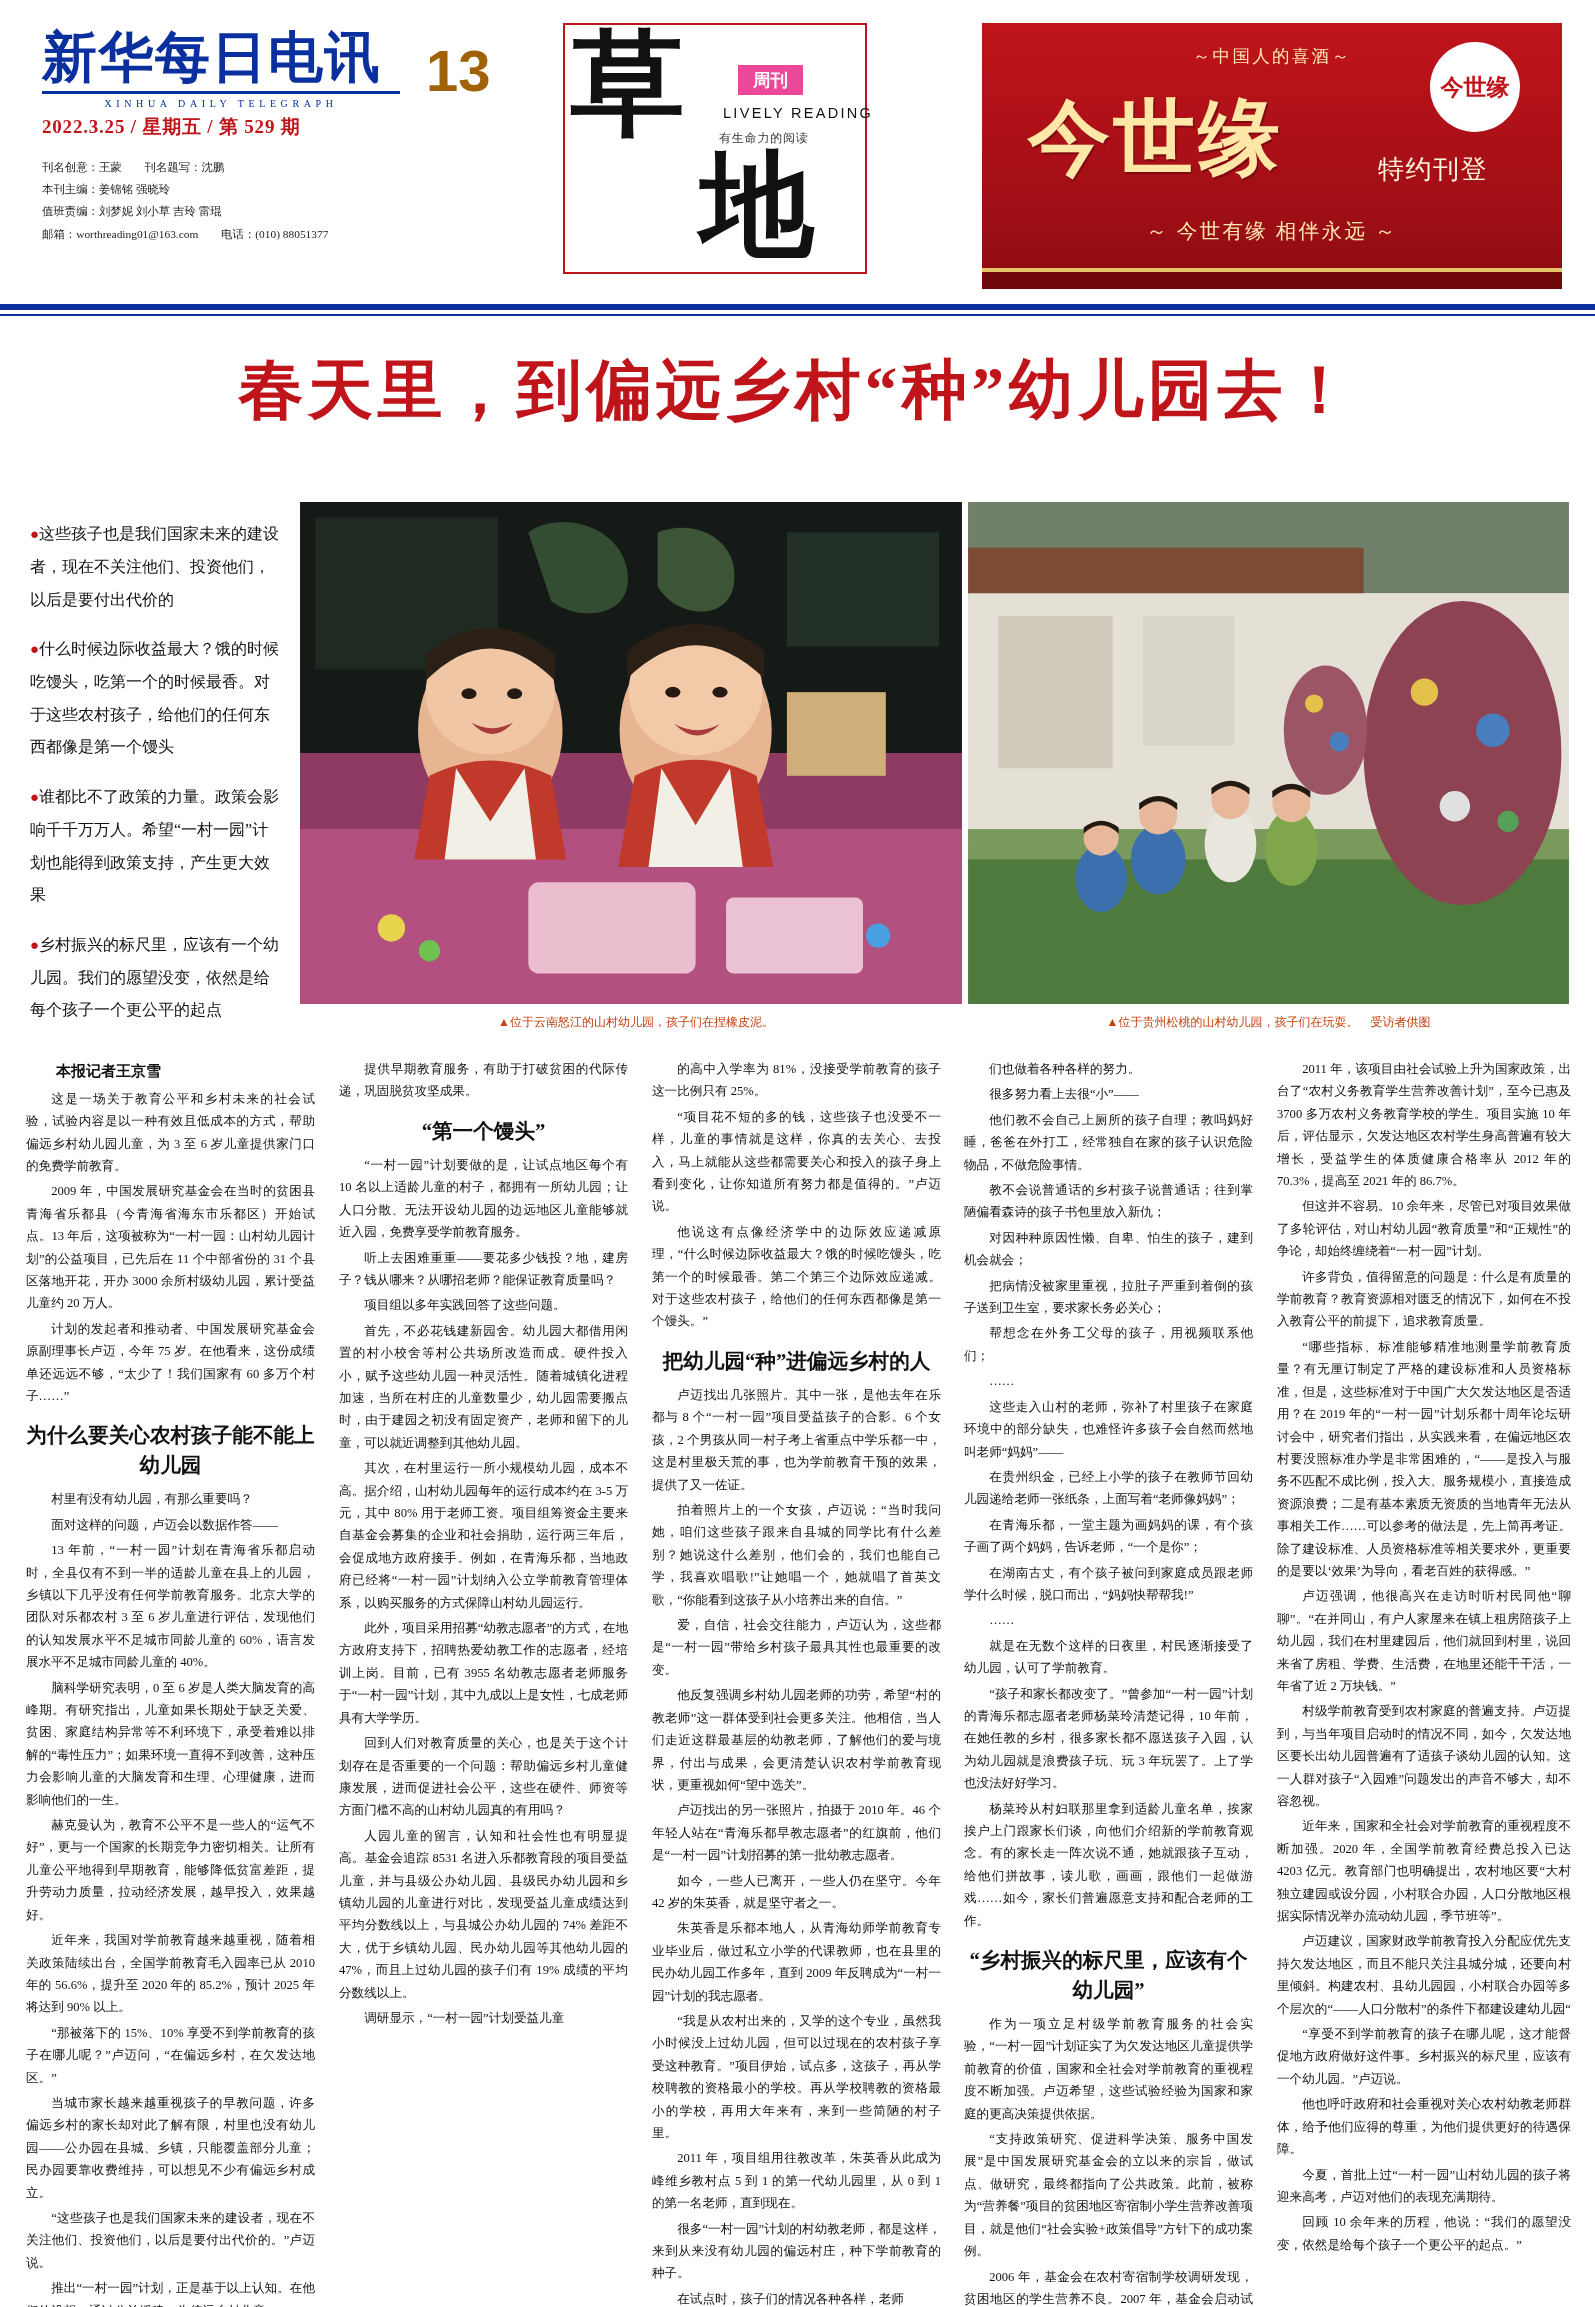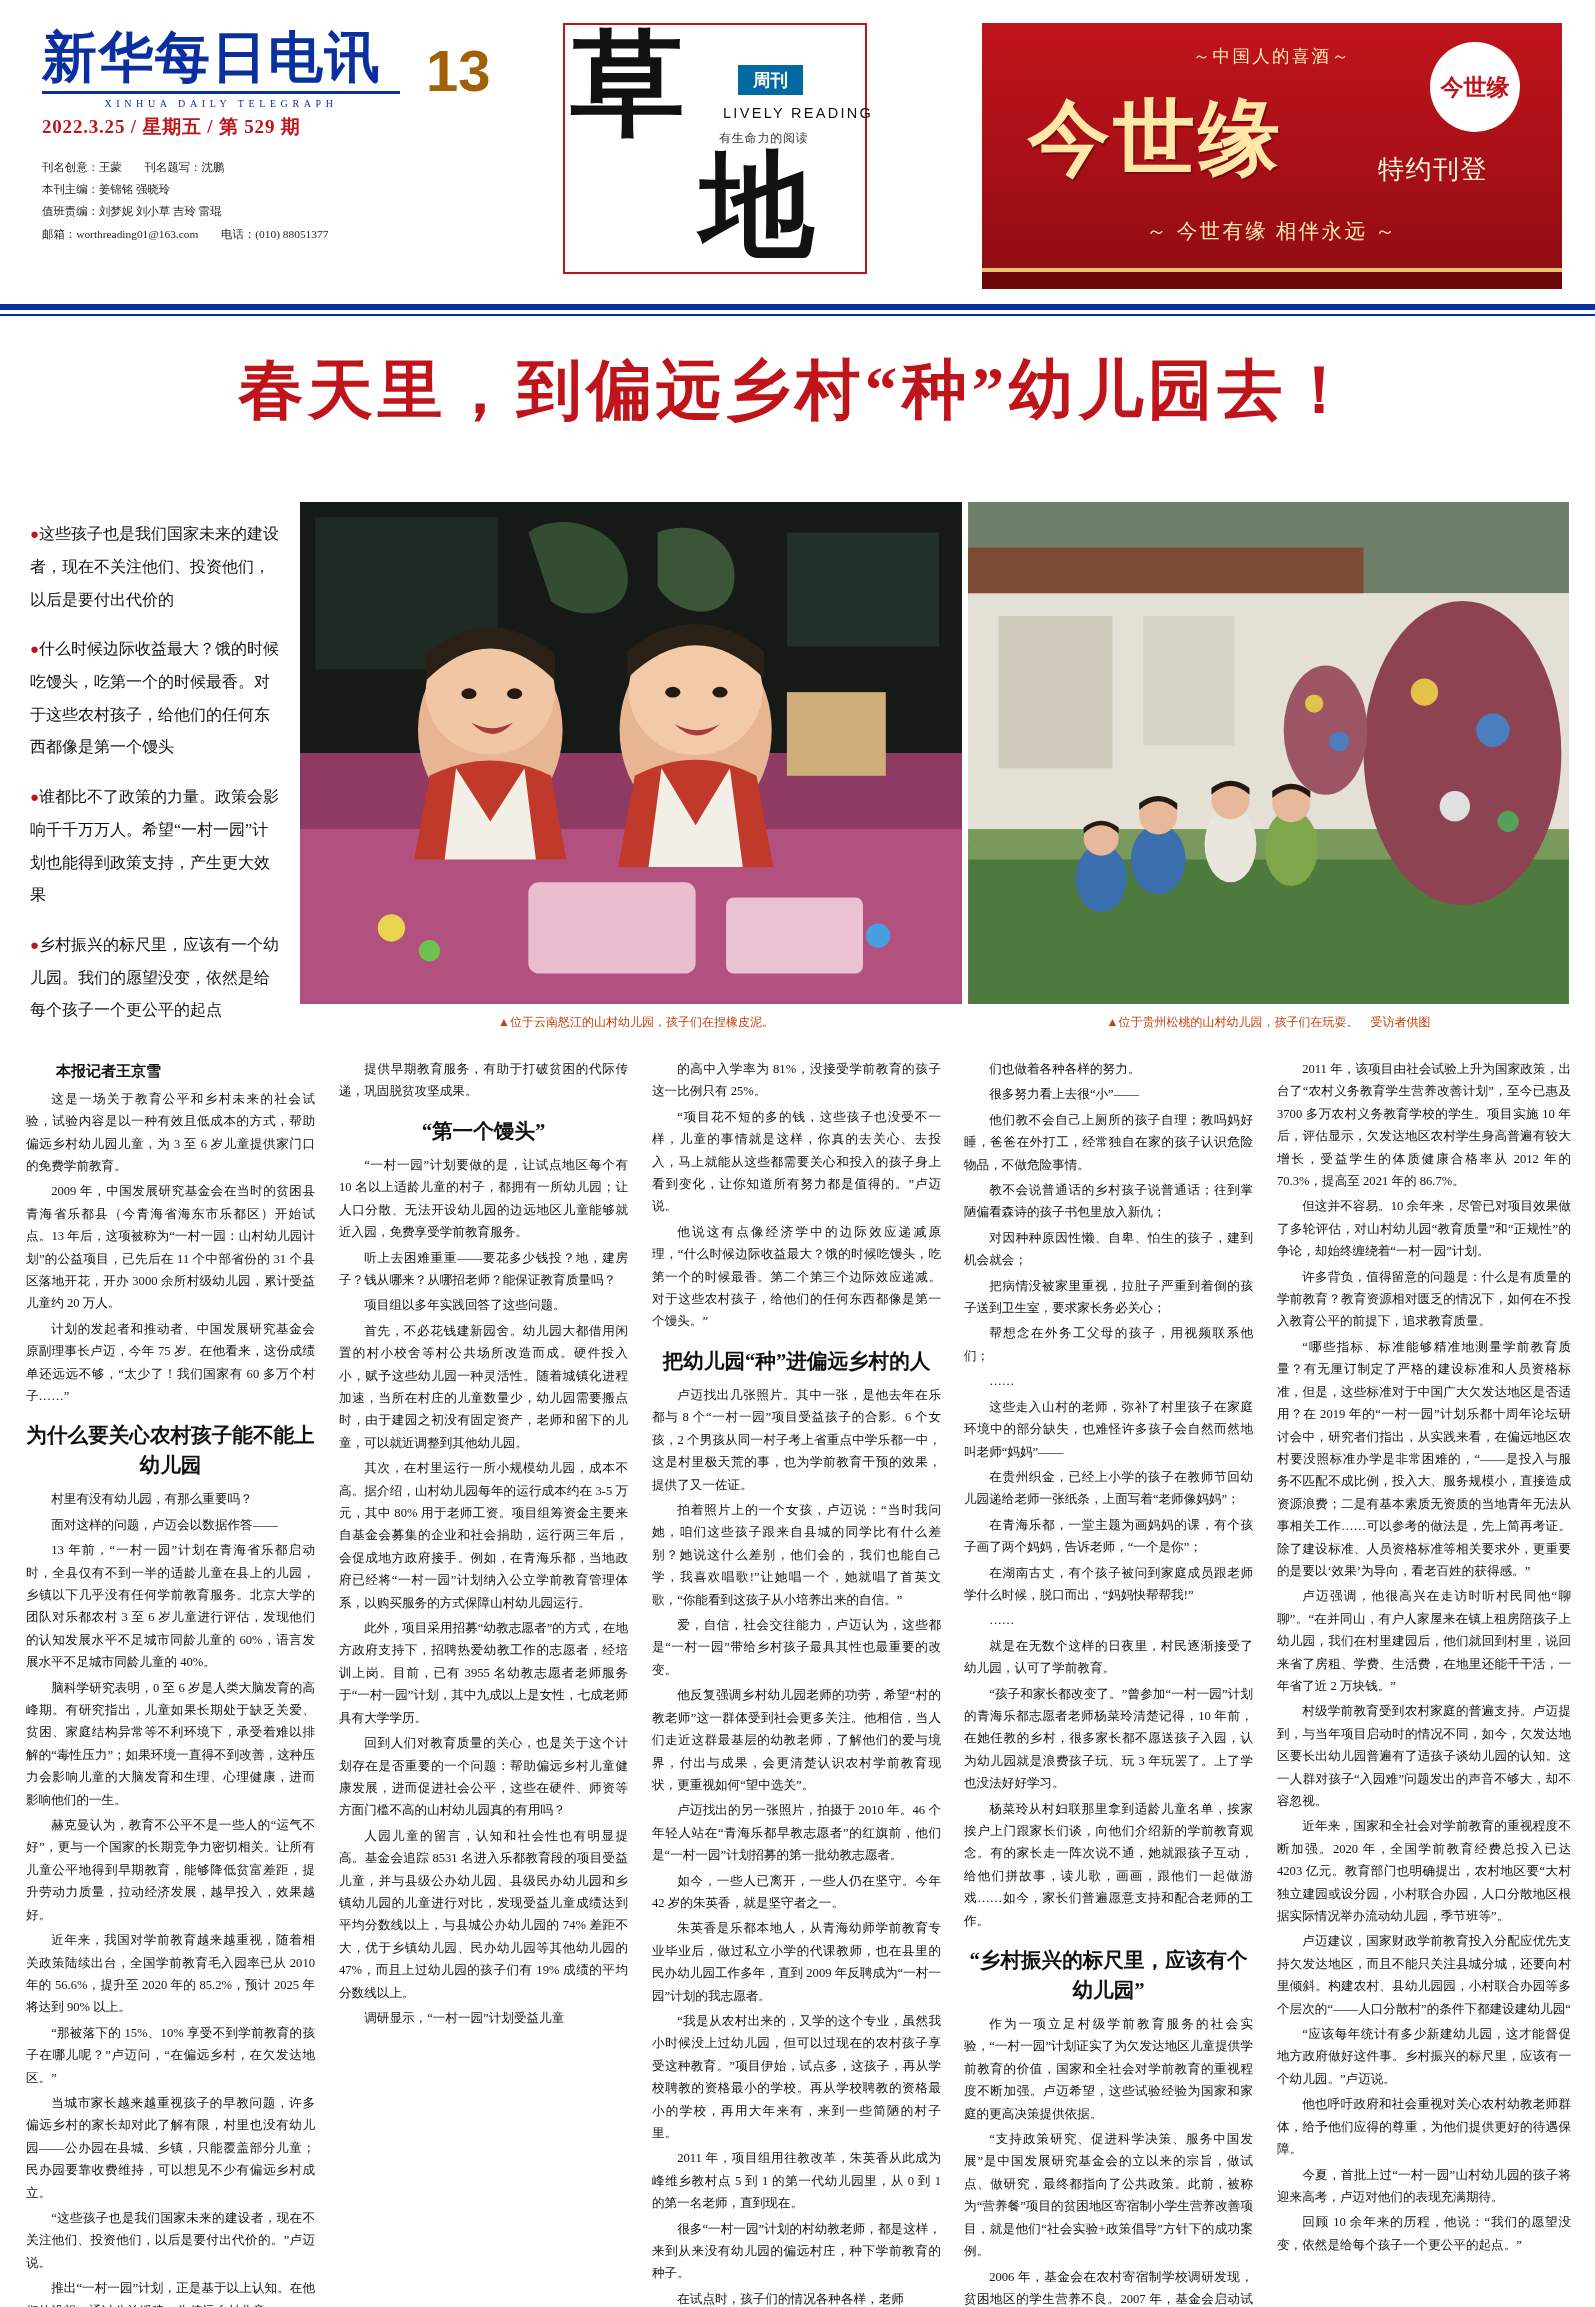--- a/index.html
+++ b/index.html
@@ -15,21 +15,21 @@
   .mh-pagenum{position:absolute;left:426px;top:37px;font-size:58px;font-weight:bold;color:#a16207;font-family:"Liberation Sans",sans-serif;}
   .mh-date{position:absolute;left:42px;top:114px;font-size:19px;font-weight:bold;color:#c0141b;letter-spacing:0.8px;}
   .mh-meta{position:absolute;left:42px;top:156px;font-size:11.4px;color:#222;line-height:1.95;}
   .mh-divider{position:absolute;left:0;top:304px;width:1595px;height:6px;background:#0a2f9e;}
   .mh-divider2{position:absolute;left:0;top:314px;width:1595px;height:2.3px;background:#0a2f9e;}
 
   
   .caodi{position:absolute;left:563px;top:23px;width:320px;height:274px;}
   .caodi .big{position:absolute;left:7.6px;top:7.6px;font-size:114px;font-weight:bold;font-family:"Liberation Serif",serif;color:#111;line-height:0.95;}
   .caodi .big2{position:absolute;left:137px;top:129px;font-size:114px;font-weight:bold;color:#111;line-height:0.95;}
-  .caodi .zhoukan{position:absolute;left:175px;top:42px;width:65px;height:30px;background:#0369a1;color:#fff;font-size:17.5px;text-align:center;line-height:30px;font-weight:bold;}
+  .caodi .zhoukan{position:absolute;left:175px;top:42px;width:65px;height:30px;background:#ec4899;color:#fff;font-size:17.5px;text-align:center;line-height:30px;font-weight:bold;}
   .caodi .lively{position:absolute;left:160px;top:82px;font-size:14.5px;letter-spacing:2.3px;color:#111;font-family:"Liberation Sans",sans-serif;}
   .caodi .sub{position:absolute;left:156px;top:107px;font-size:12px;color:#333;letter-spacing:0.8px;}
   .caodi .frame{position:absolute;left:0px;top:0px;width:304px;height:251px;border:2.3px solid #c0141b;box-sizing:border-box;clip-path:polygon(0 0,100% 0,100% 100%,0 100%);}
   .caodi .frame::after{content:"";position:absolute;left:0;top:0;}
   .caodi-mask{position:absolute;left:30px;top:23px;width:244px;height:206px;background:#fff;}
 
   
   .ad{position:absolute;left:982px;top:23px;width:580px;height:266px;background:linear-gradient(180deg,#c0141b 0%,#a50f16 60%,#8d0c12 100%);overflow:hidden;}
   .ad .topline{position:absolute;top:21px;width:100%;text-align:center;color:#ffe9b0;font-size:17.5px;letter-spacing:2.3px;}
   .ad .brand{position:absolute;top:61px;left:46px;font-size:82px;font-weight:bold;color:#ffe7a8;letter-spacing:3px;font-family:"Liberation Serif",serif;text-shadow:1.5px 1.5px 0 #7c0a10;}
@@ -283,21 +283,21 @@
 
     <div class="col c5">
       <p>2011 年，该项目由社会试验上升为国家政策，出台了“农村义务教育学生营养改善计划”，至今已惠及 3700 多万农村义务教育学校的学生。项目实施 10 年后，评估显示，欠发达地区农村学生身高普遍有较大增长，受益学生的体质健康合格率从 2012 年的 70.3%，提高至 2021 年的 86.7%。</p>
       <p>但这并不容易。10 余年来，尽管已对项目效果做了多轮评估，对山村幼儿园“教育质量”和“正规性”的争论，却始终缠绕着“一村一园”计划。</p>
       <p>许多背负，值得留意的问题是：什么是有质量的学前教育？教育资源相对匮乏的情况下，如何在不投入教育公平的前提下，追求教育质量。</p>
       <p>“哪些指标、标准能够精准地测量学前教育质量？有无厘订制定了严格的建设标准和人员资格标准，但是，这些标准对于中国广大欠发达地区是否适用？在 2019 年的“一村一园”计划乐都十周年论坛研讨会中，研究者们指出，从实践来看，在偏远地区农村要没照标准办学是非常困难的，“——是投入与服务不匹配不成比例，投入大、服务规模小，直接造成资源浪费；二是有基本素质无资质的当地青年无法从事相关工作……可以参考的做法是，先上简再考证。除了建设标准、人员资格标准等相关要求外，更重要的是要以‘效果’为导向，看老百姓的获得感。”</p>
       <p>卢迈强调，他很高兴在走访时听村民同他“聊聊”。“在并同山，有户人家屋来在镇上租房陪孩子上幼儿园，我们在村里建园后，他们就回到村里，说回来省了房租、学费、生活费，在地里还能干干活，一年省了近 2 万块钱。”</p>
       <p>村级学前教育受到农村家庭的普遍支持。卢迈提到，与当年项目启动时的情况不同，如今，欠发达地区要长出幼儿园普遍有了适孩子谈幼儿园的认知。这一人群对孩子“入园难”问题发出的声音不够大，却不容忽视。</p>
       <p>近年来，国家和全社会对学前教育的重视程度不断加强。2020 年，全国学前教育经费总投入已达 4203 亿元。教育部门也明确提出，农村地区要“大村独立建园或设分园，小村联合办园，人口分散地区根据实际情况举办流动幼儿园，季节班等”。</p>
       <p>卢迈建议，国家财政学前教育投入分配应优先支持欠发达地区，而且不能只关注县城分城，还要向村里倾斜。构建农村、县幼儿园园，小村联合办园等多个层次的“——人口分散村”的条件下都建设建幼儿园“</p>
-      <p>“应该每年统计有多少新建幼儿园，这才能督促地方政府做好这件事。乡村振兴的标尺里，应该有一个幼儿园。”卢迈说。</p>
+      <p>“享受不到学前教育的孩子在哪儿呢，这才能督促地方政府做好这件事。乡村振兴的标尺里，应该有一个幼儿园。”卢迈说。</p>
       <p>他也呼吁政府和社会重视对关心农村幼教老师群体，给予他们应得的尊重，为他们提供更好的待遇保障。</p>
       <p>今夏，首批上过“一村一园”山村幼儿园的孩子将迎来高考，卢迈对他们的表现充满期待。</p>
       <p>回顾 10 余年来的历程，他说：“我们的愿望没变，依然是给每个孩子一个更公平的起点。”</p>
     </div>
 
   </div>
 </div>
 
 
 </body></html>

